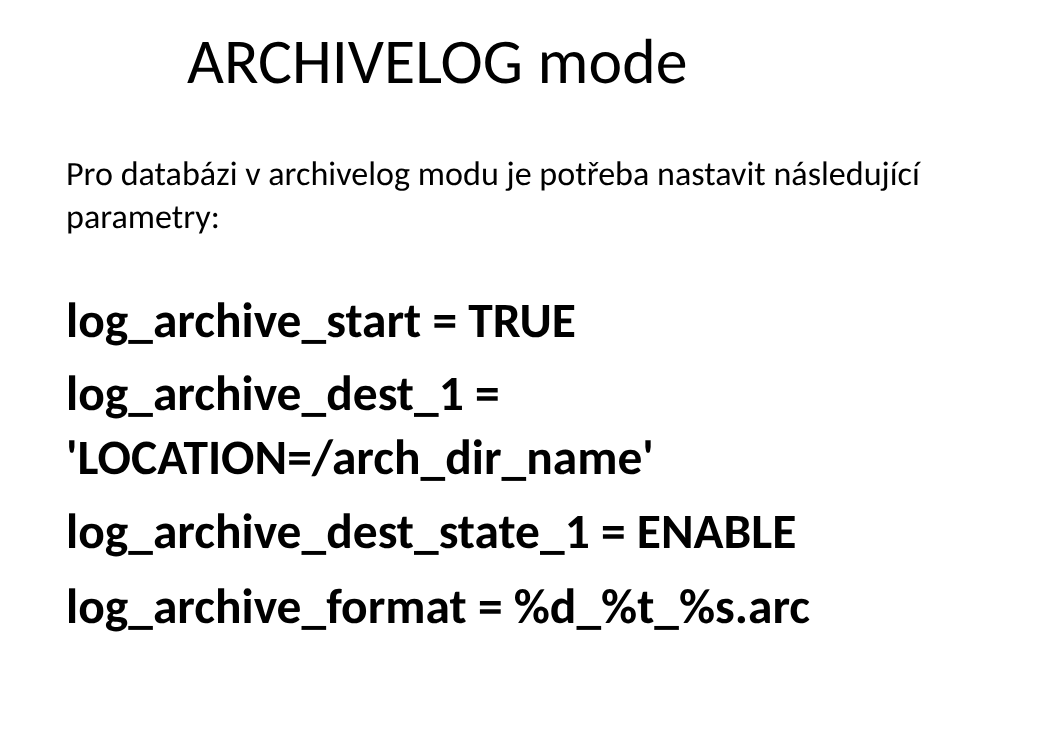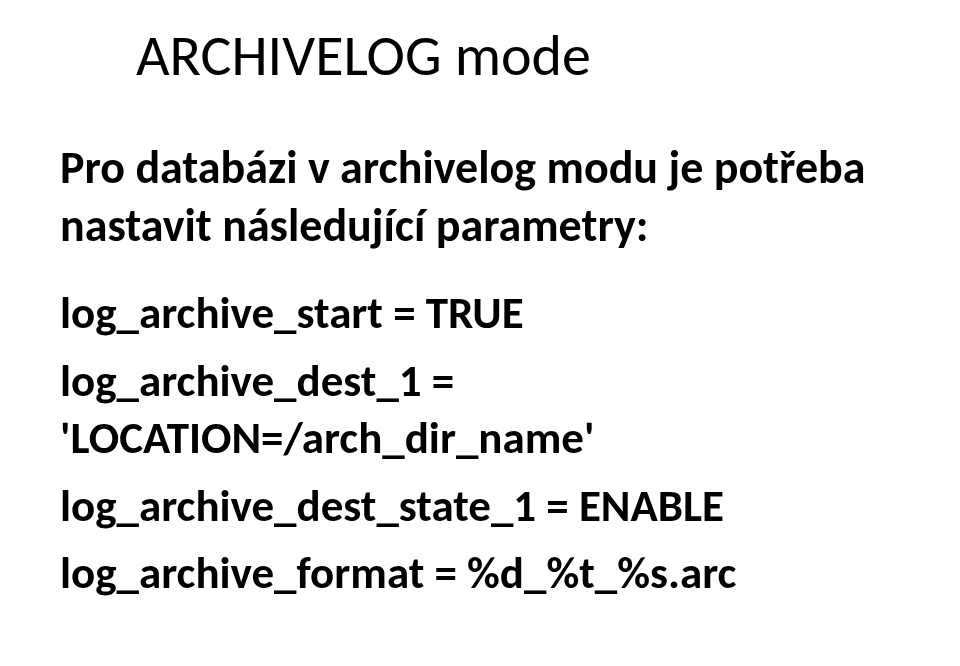--- a/index.html
+++ b/index.html
@@ -13,27 +13,27 @@
       background: #ffffff;
       font-family: Calibri, Arial, sans-serif;
       color: #000000;
       padding: 20px 50px 30px 60px;
       overflow: hidden;
     }
     .title {
       font-size: 58px;
       font-weight: 400;
       margin-bottom: 48px;
-      margin-left: 76px;
+      margin-left: 110px;
     }
     .intro {
-      font-size: 46px;
-      font-weight: 700;
+      font-size: 31px;
+      font-weight: 400;
       line-height: 1.25;
-      margin-bottom: 30px;
+      margin-bottom: 46px;
     }
     .param {
       font-size: 45px;
       font-weight: 700;
       line-height: 1.28;
       margin-bottom: 10px;
     }
   </style>
 </head>
 <body>

